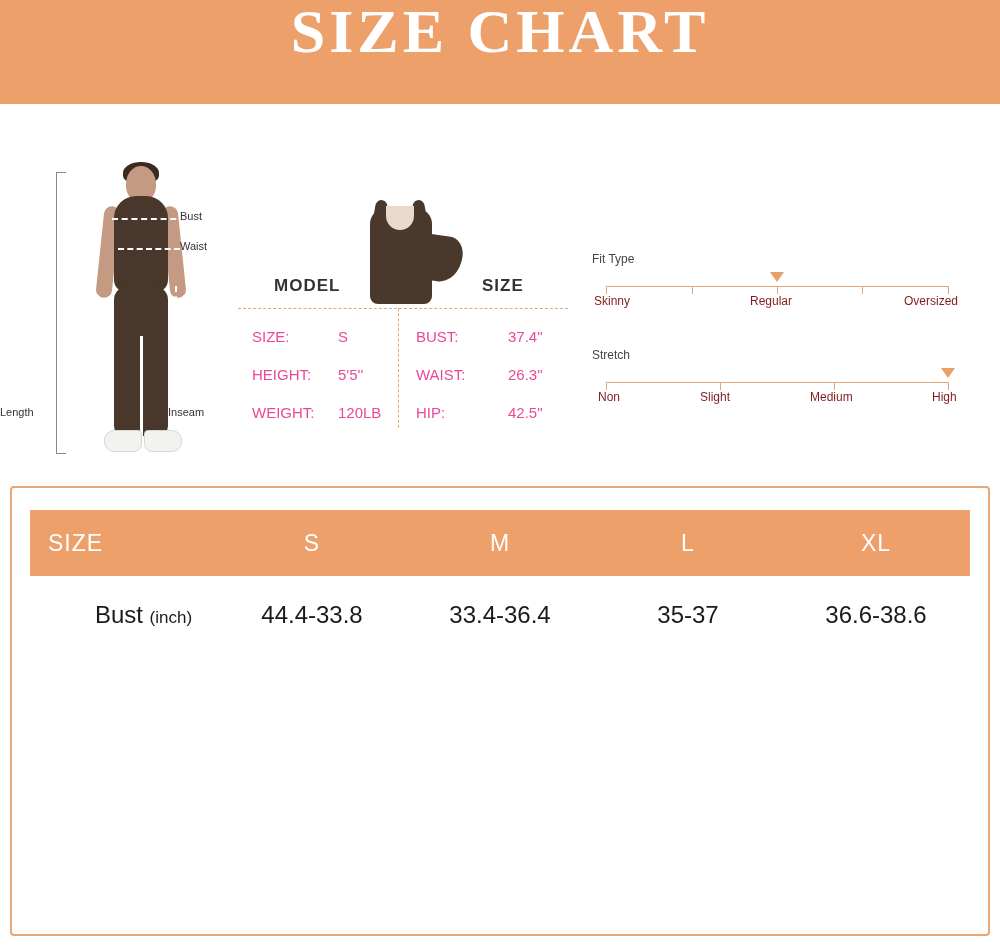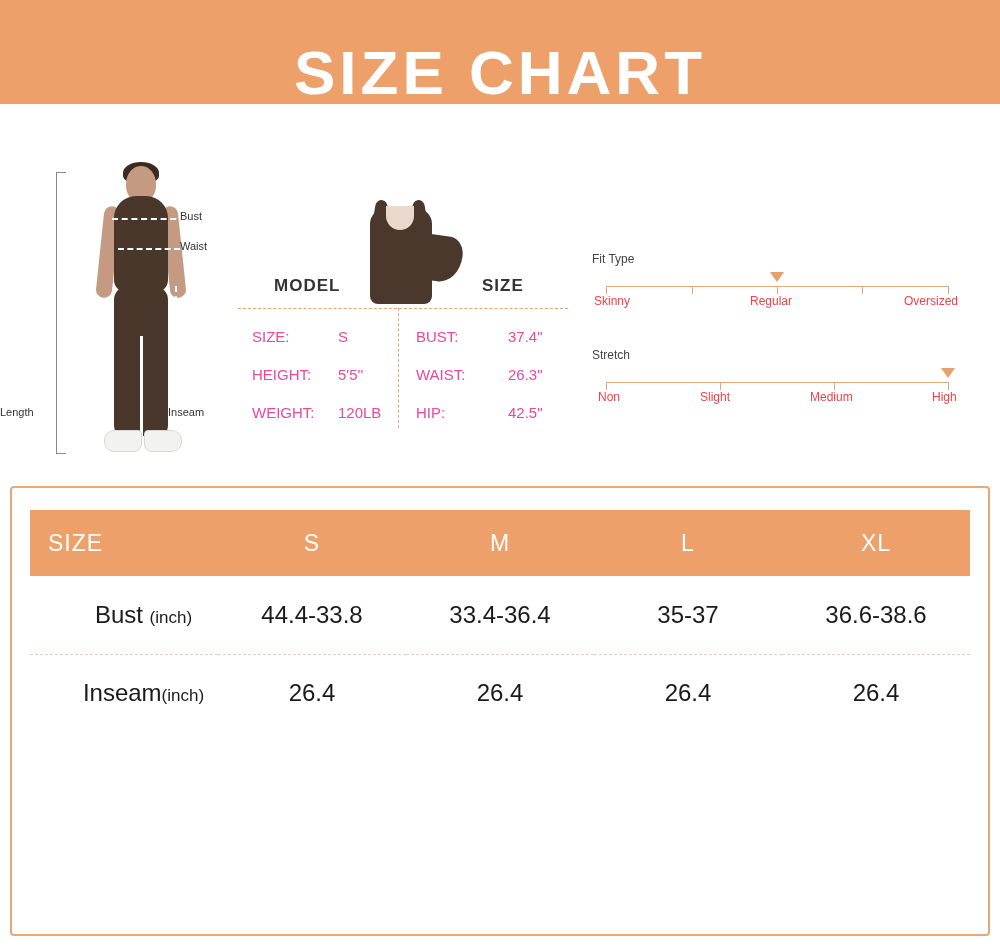--- a/index.html
+++ b/index.html
@@ -16,22 +16,23 @@
     overflow: hidden;
   }
 
   
   .banner {
     position: absolute;
     left: 0; top: 0;
     width: 1000px; height: 104px;
     background: #eda06a;
     display: flex;
-    align-items: flex-end;
+    align-items: flex-start;
     justify-content: center;
+    font-family: Liberation Serif, serif;
   }
   .banner-title {
     color: #ffffff;
     font-size: 62px;
     font-weight: bold;
     letter-spacing: 4px;
     line-height: 1;
   }
 
   
@@ -238,21 +239,21 @@
     border-top: 1px solid #e2a877;
   }
   .tick {
     position: absolute;
     width: 0; height: 8px;
     border-left: 1px solid #e2a877;
   }
   .scale-lbl {
     position: absolute;
     font-size: 12px;
-    color: #ef4444;
+    color: #7f1d1d;
     white-space: nowrap;
   }
   .marker {
     position: absolute;
     width: 0; height: 0;
     border-left: 7px solid transparent;
     border-right: 7px solid transparent;
     border-top: 10px solid #e6a06a;
   }
 
@@ -409,24 +410,17 @@
         </tr>
       </thead>
       <tbody>
         <tr>
           <td class="row-head"><span>Bust</span>&nbsp;<span class="unit">(inch)</span></td>
           <td>44.4-33.8</td>
           <td>33.4-36.4</td>
           <td>35-37</td>
           <td>36.6-38.6</td>
         </tr>
-        <tr>
-          <td class="row-head"><span>Inseam</span><span class="unit">(inch)</span></td>
-          <td>26.4</td>
-          <td>26.4</td>
-          <td>26.4</td>
-          <td>26.4</td>
-        </tr>
       </tbody>
     </table>
   </div>
 
 </div>
 
 </body></html>

